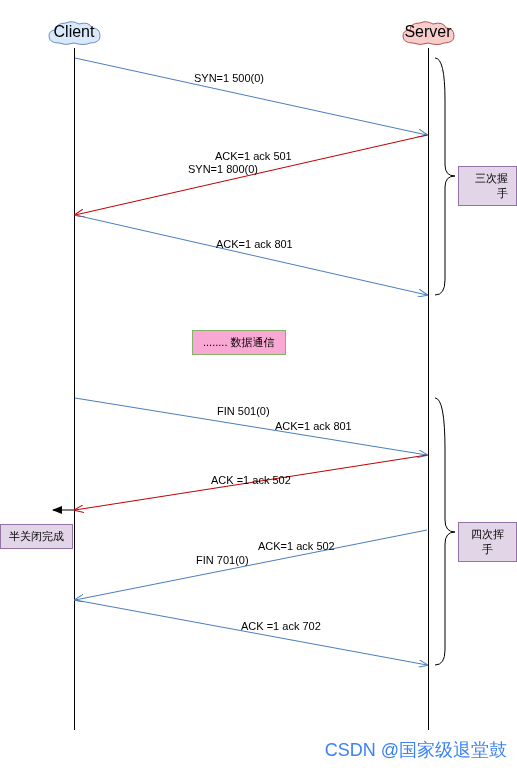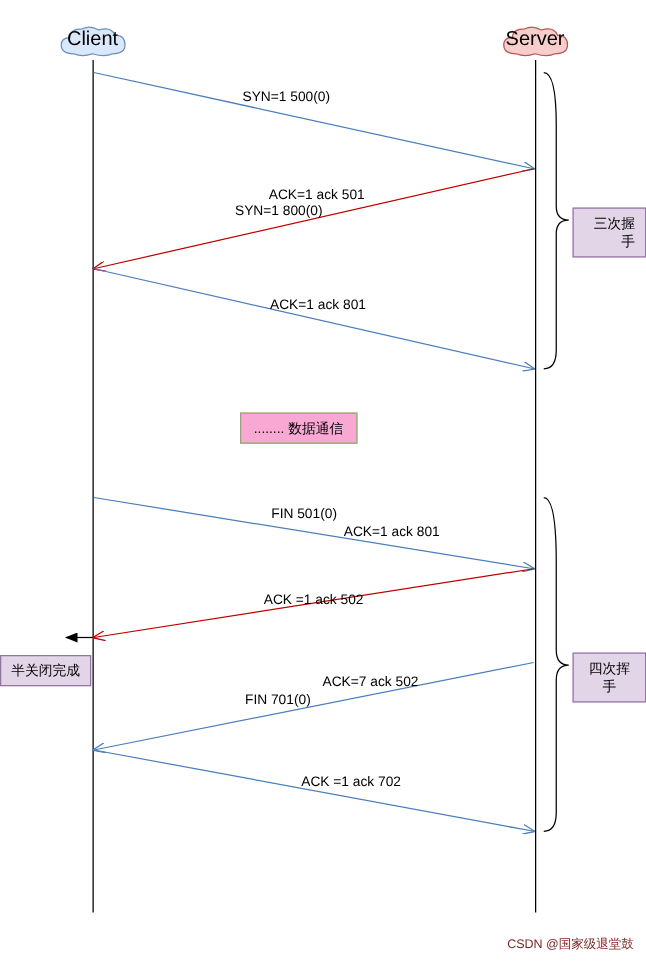--- a/index.html
+++ b/index.html
@@ -3,21 +3,21 @@
   <meta charset="utf-8">
   <style>
     * { margin: 0; padding: 0; box-sizing: border-box; }
     body { width: 517px; height: 770px; position: relative; font-family: Arial, sans-serif; background: #fff; }
     .cloud { position: absolute; width: 60px; height: 30px; text-align: center; line-height: 28px; font-size: 16px; }
     .cloud svg { position: absolute; top: 0; left: 0; width: 100%; height: 100%; z-index: -1; }
     .lifeline { position: absolute; width: 1px; background: #000; top: 48px; bottom: 40px; }
     .msg-label { position: absolute; font-size: 11px; color: #000; white-space: nowrap; }
     .data-box { position: absolute; background: #f9a8d4; border: 1px solid #82b366; font-size: 11px; padding: 4px 10px; }
     .side-box { position: absolute; background: #e1d5e7; border: 1px solid #9673a6; font-size: 11px; padding: 4px 8px; text-align: center; }
-    .watermark { position: absolute; right: 10px; bottom: 8px; font-size: 10px; color: #7f1d1d; font-family: sans-serif; }
+    .watermark { position: absolute; right: 10px; bottom: 8px; font-size: 18px; color: #3b82f6; font-family: sans-serif; }
     svg.arrows { position: absolute; top: 0; left: 0; width: 517px; height: 770px; pointer-events: none; }
   </style>
 </head>
 <body>
 
 <div class="cloud" style="left:44px; top:18px;">
   <svg viewBox="0 0 60 30">
       <path d="M15 25 Q5 25 5 18 Q5 12 12 12 Q12 5 22 5 Q28 2 35 6 Q45 3 48 10 Q56 10 56 18 Q56 25 46 25 Q40 28 30 25 Q22 28 15 25 Z" fill="#dae8fc" stroke="#6c8ebf" stroke-width="1"></path>
     </svg>
   <span>Client</span>
@@ -62,21 +62,21 @@
 </svg>
 
 <div class="msg-label" style="left:194px; top:72px;">SYN=1 500(0)</div>
 <div class="msg-label" style="left:215px; top:150px;">ACK=1 ack  501</div>
 <div class="msg-label" style="left:188px; top:163px;">SYN=1 800(0)</div>
 <div class="msg-label" style="left:216px; top:238px;">ACK=1 ack 801</div>
 
 <div class="msg-label" style="left:217px; top:405px;">FIN 501(0)</div>
 <div class="msg-label" style="left:275px; top:420px;">ACK=1 ack 801</div>
 <div class="msg-label" style="left:211px; top:474px;">ACK =1 ack 502</div>
-<div class="msg-label" style="left:258px; top:540px;">ACK=7 ack 502</div>
+<div class="msg-label" style="left:258px; top:540px;">ACK=1 ack 502</div>
 <div class="msg-label" style="left:196px; top:554px;">FIN 701(0)</div>
 <div class="msg-label" style="left:241px; top:620px;">ACK =1 ack 702</div>
 
 <div class="data-box" style="left:192px; top:330px;">
   <span>........  数据通信</span>
 </div>
 
 <div class="side-box" style="left:458px; top:166px;text-align:right;">
   <span>三次握手</span>
 </div>

